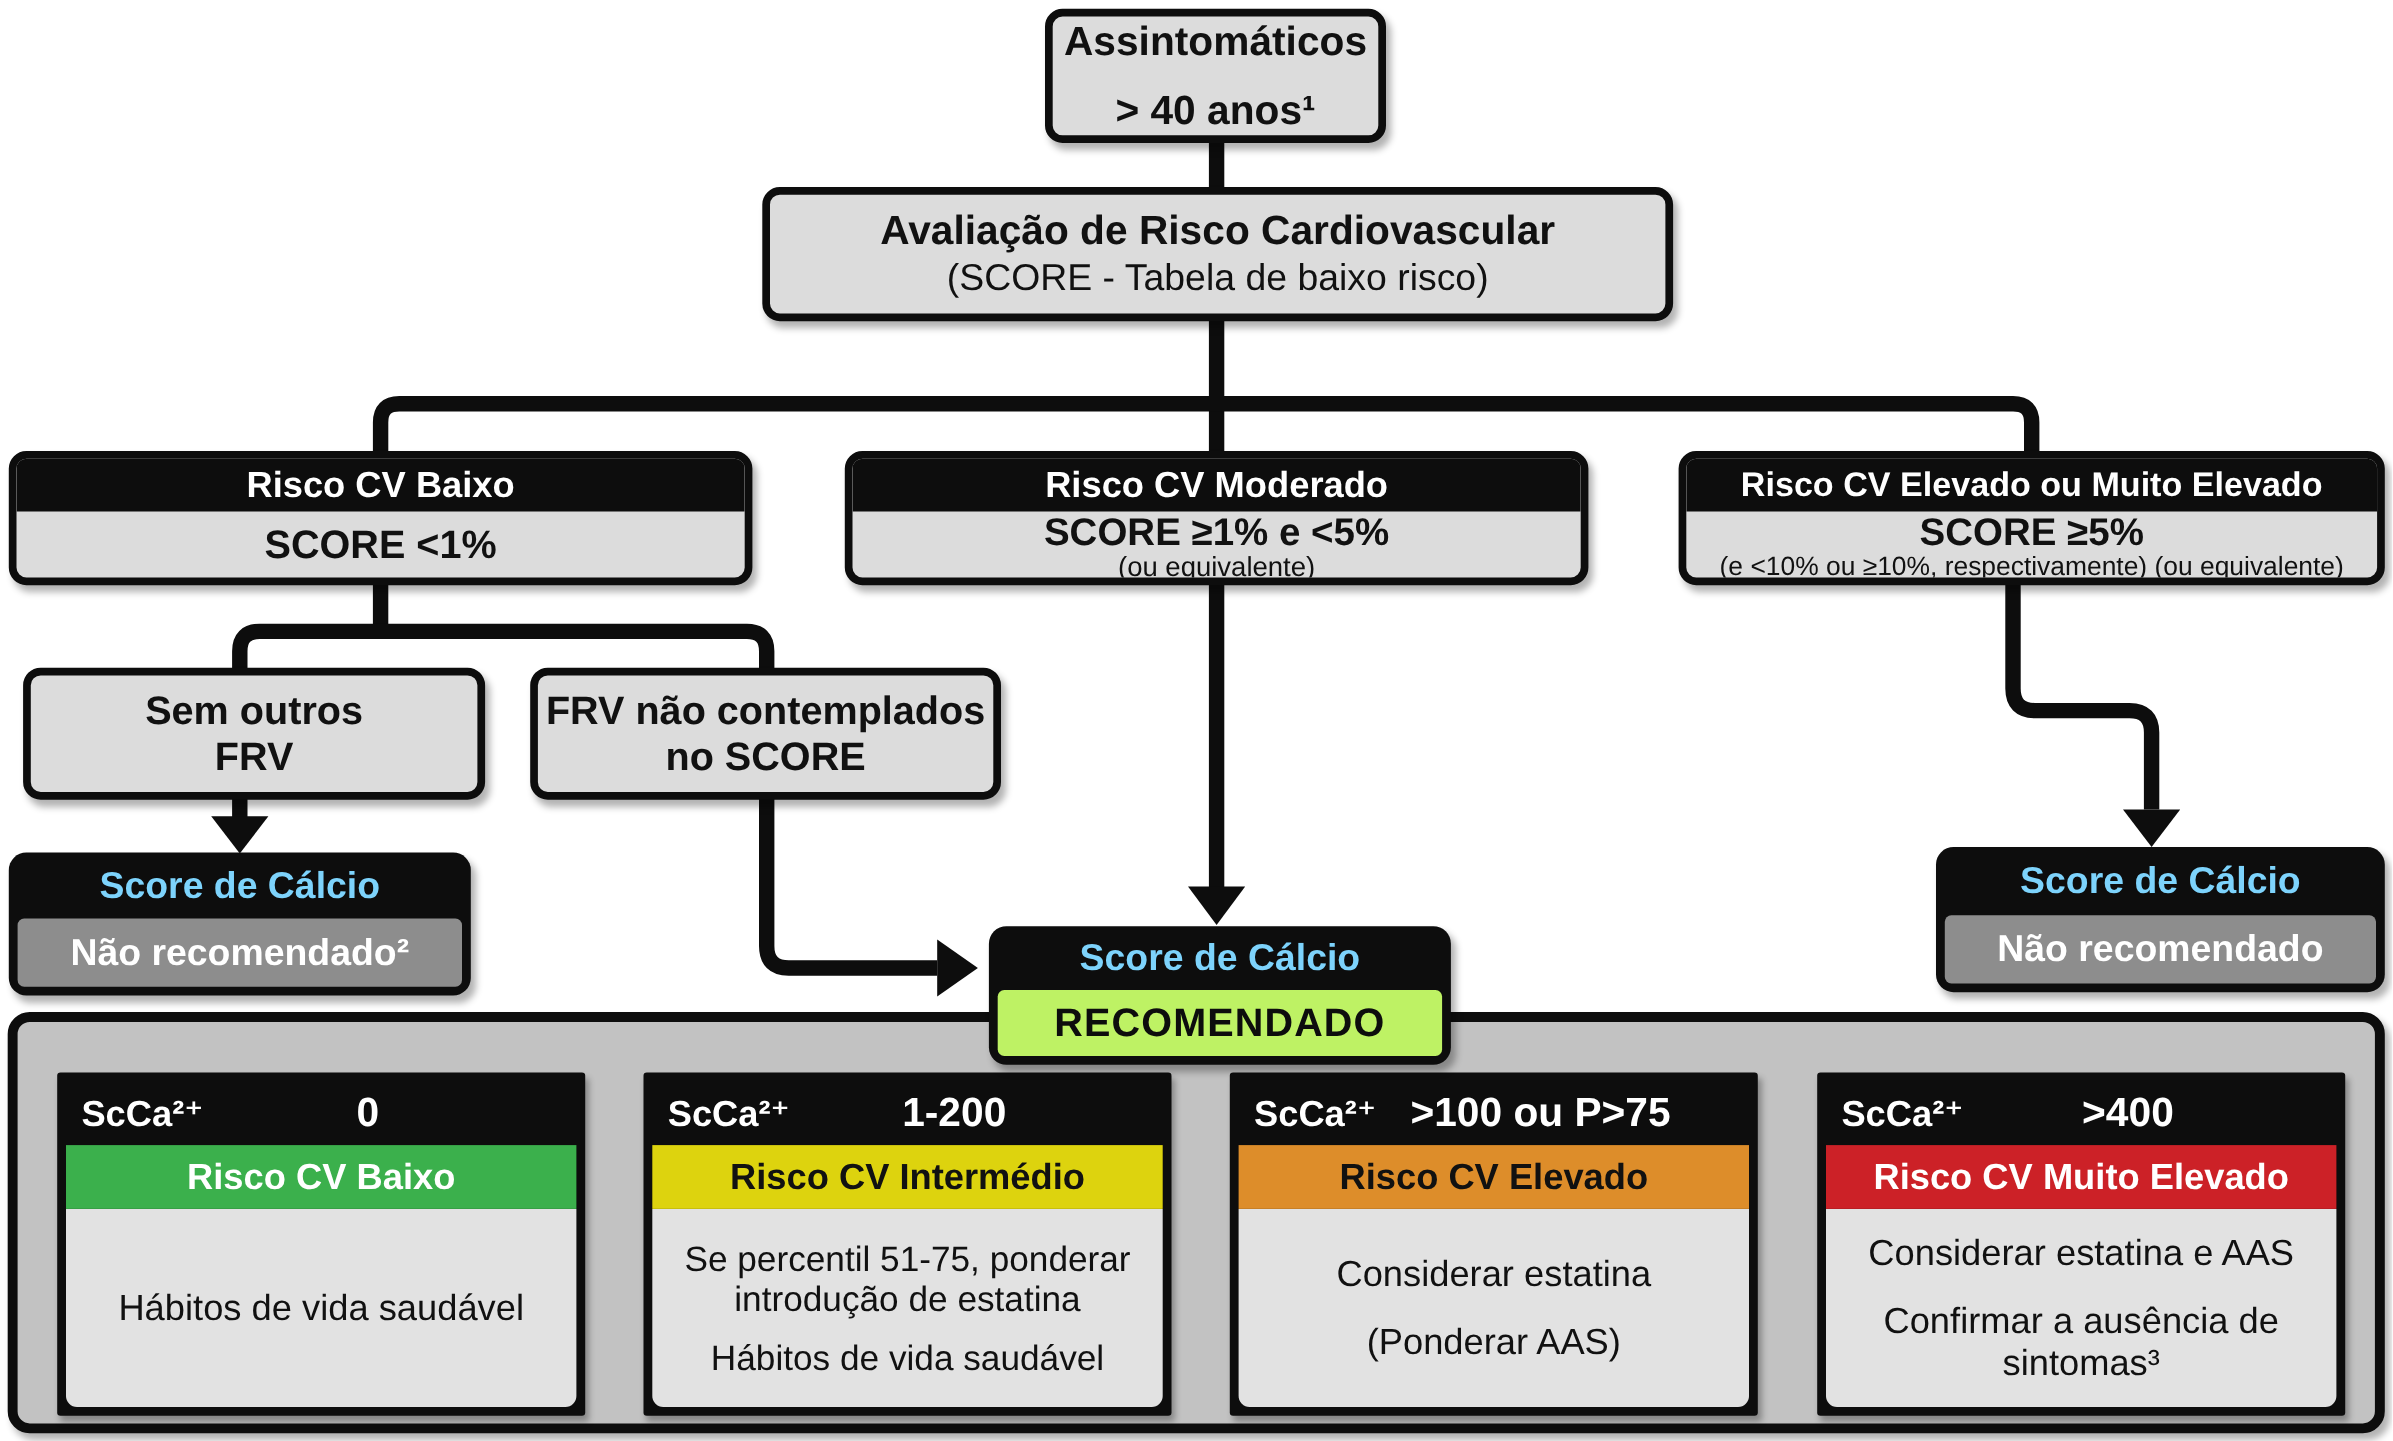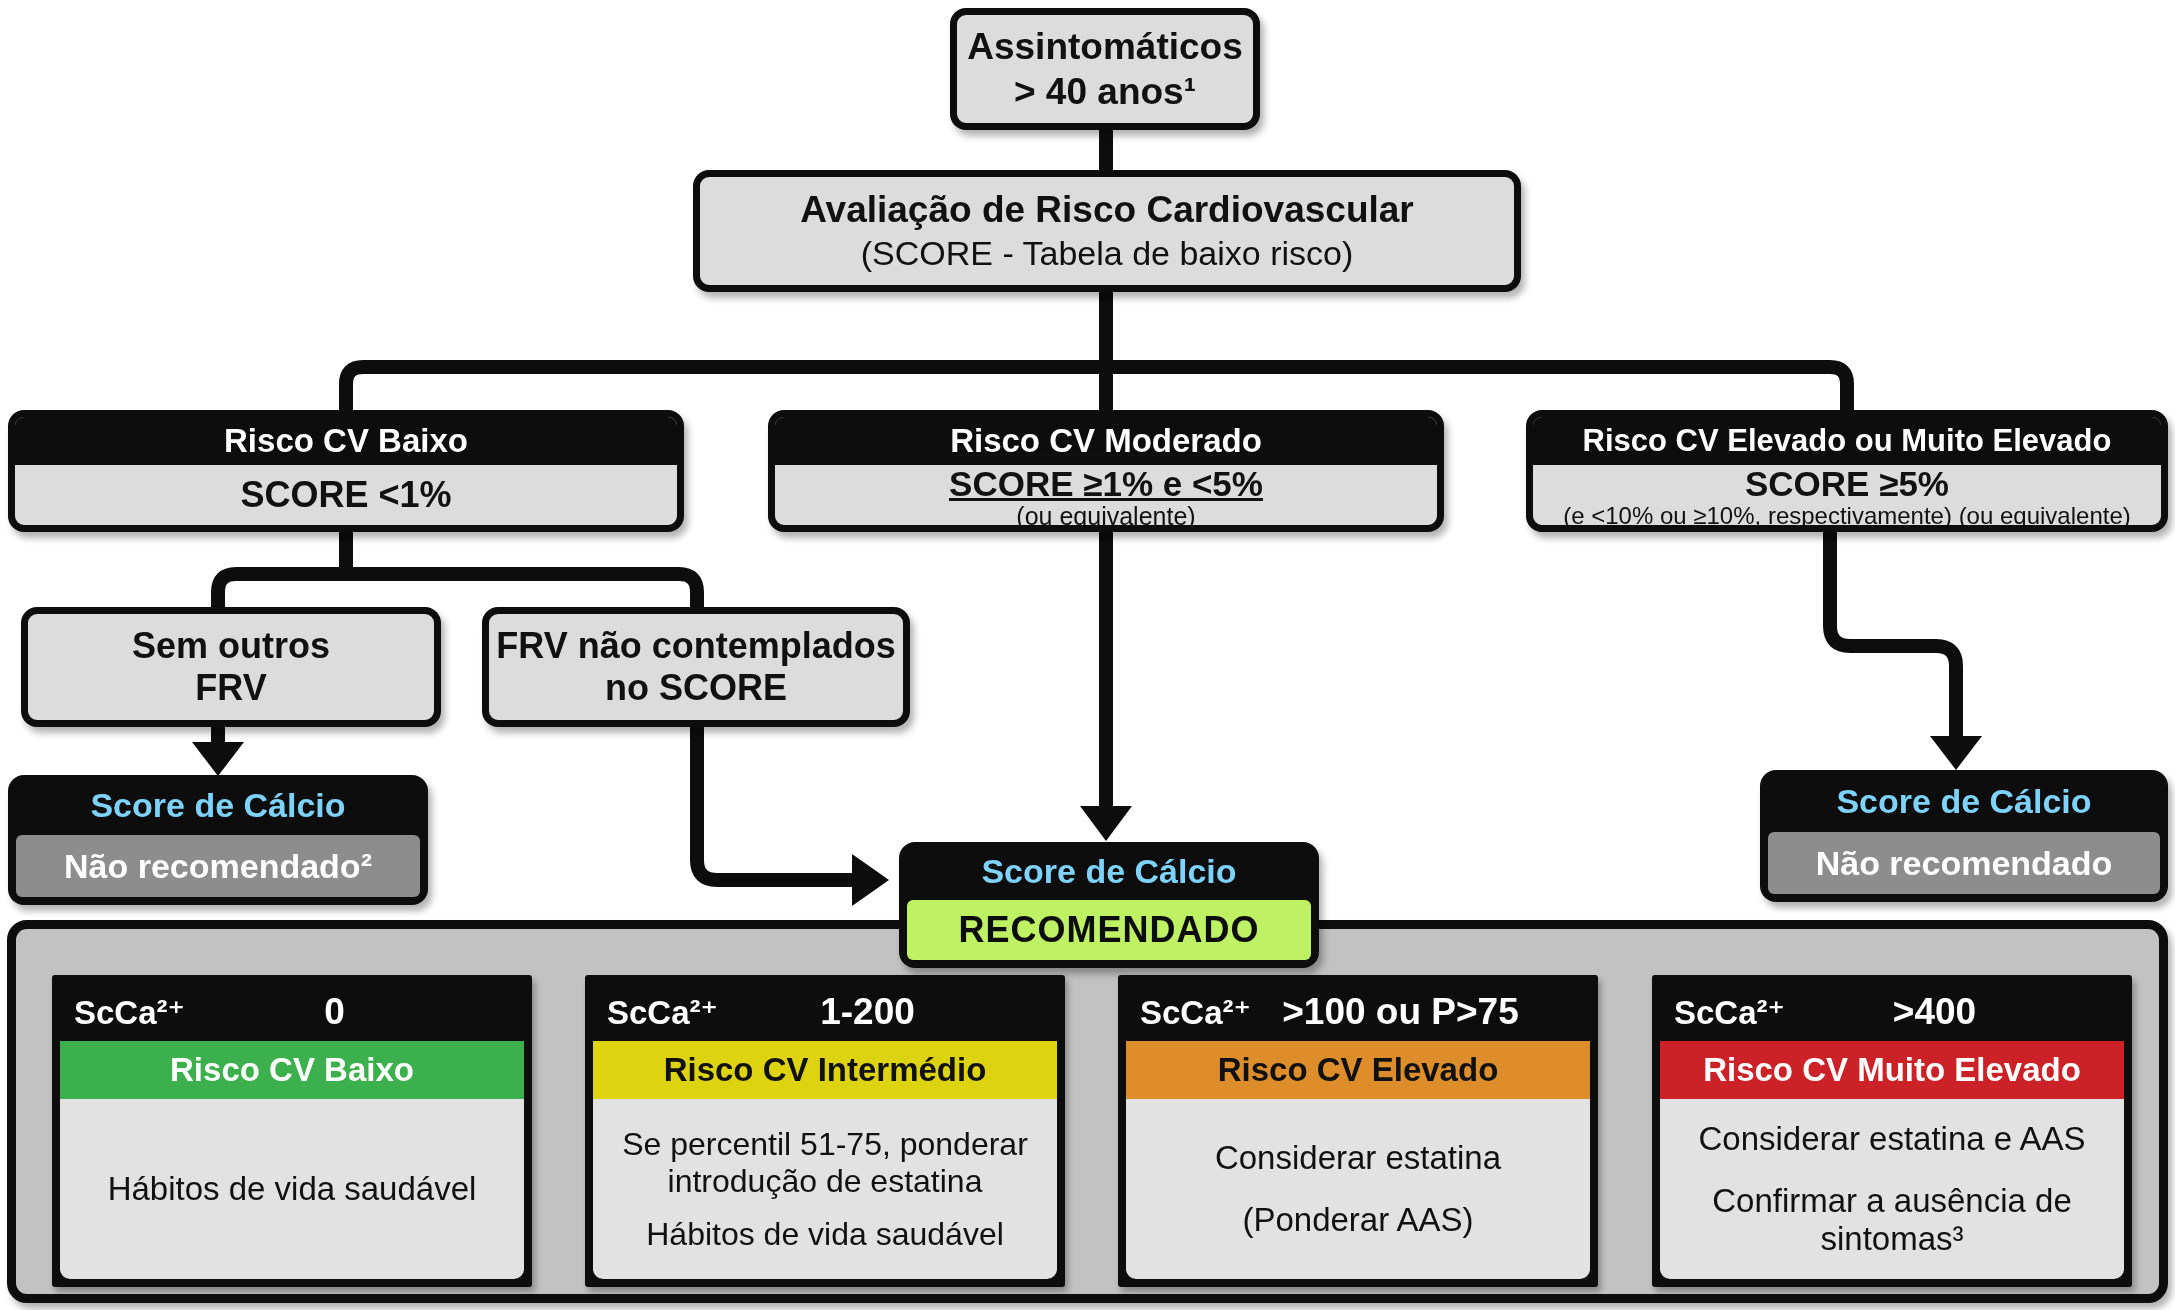--- a/index.html
+++ b/index.html
@@ -123,38 +123,38 @@
       <path d="M 1830 524 V 626 Q 1830 646 1850 646 H 1936 Q 1956 646 1956 666 V 736"></path>
     </g>
     <g fill="#0d0d0d" stroke="none">
       <polygon points="192,742 244,742 218,776"></polygon>
       <polygon points="1080,806 1132,806 1106,841"></polygon>
       <polygon points="852,854 852,906 889,880"></polygon>
       <polygon points="1930,736 1982,736 1956,770"></polygon>
     </g>
   </svg>
 
-  <div class="node gbox" style="left:950px;top:8px;width:310px;height:122px;">
+  <div class="node gbox" style="left:950px;top:8px;width:310px;height:122px;justify-content:space-between;">
     <div class="l1">Assintomáticos</div>
     <div class="l2">&gt; 40 anos¹</div>
   </div>
 
   <div class="node gbox" style="left:693px;top:170px;width:828px;height:122px;">
     <div class="l1" style="font-size:37px;line-height:44px;">Avaliação de Risco Cardiovascular</div>
     <div class="sub">(SCORE - Tabela de baixo risco)</div>
   </div>
 
   <div class="node branch" style="left:8px;top:410px;width:676px;height:122px;">
     <div class="bt">Risco CV Baixo</div>
     <div class="bb">
       <div class="score">SCORE &lt;1%</div>
     </div>
   </div>
 
-  <div class="node branch" style="left:768px;top:410px;width:676px;height:122px;text-decoration:underline;">
+  <div class="node branch" style="left:768px;top:410px;width:676px;height:122px;">
     <div class="bt">Risco CV Moderado</div>
     <div class="bb">
       <div class="score" style="font-size:35px;line-height:37px;">SCORE ≥1% e &lt;5%</div>
       <div class="note">(ou equivalente)</div>
     </div>
   </div>
 
   <div class="node branch" style="left:1526px;top:410px;width:642px;height:122px;">
     <div class="bt" style="font-size:31px;">Risco CV Elevado ou Muito Elevado</div>
     <div class="bb">

